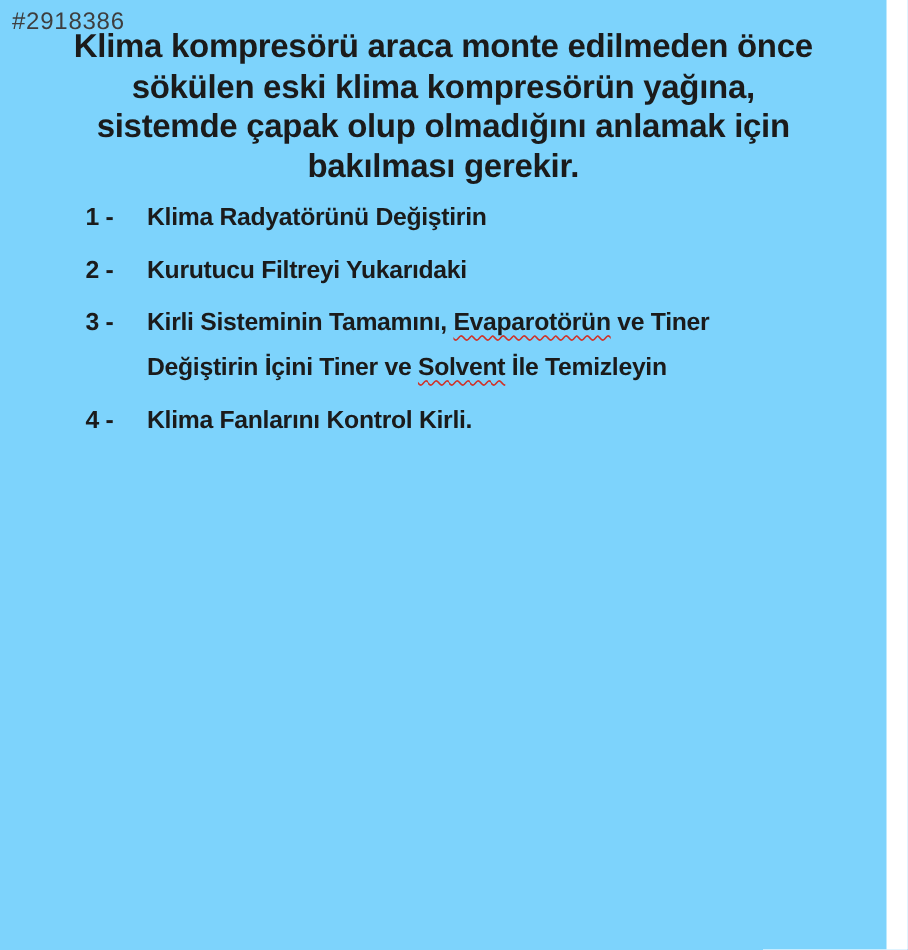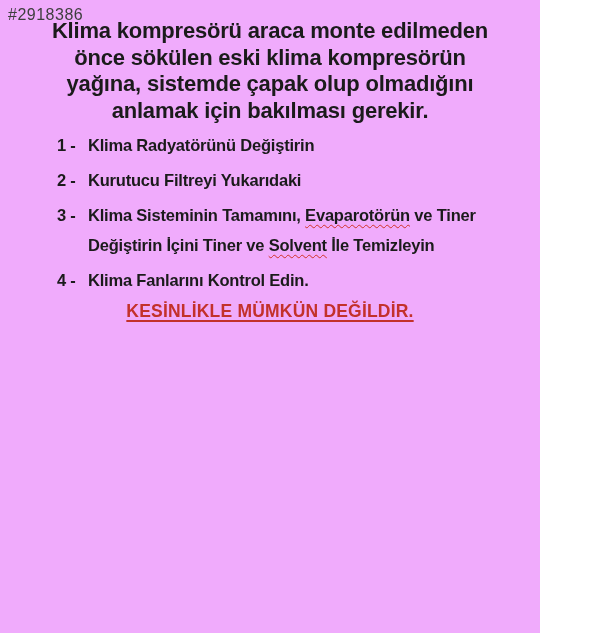--- a/index.html
+++ b/index.html
@@ -1,20 +1,20 @@
 <!DOCTYPE html>
 <html><head>
 <meta charset="utf-8">
 <style>
   html, body { margin: 0; padding: 0; background: #ffffff; }
   .page {
     position: relative;
-    width: 540px;
+    width: 591px;
     height: 633px;
-    background: #f0abfc;
+    background: #7dd3fc;
     overflow: hidden;
     font-family: "Liberation Sans", "DejaVu Sans", sans-serif;
     font-weight: bold;
     color: #1b1b1b;
   }
   .watermark {
     position: absolute;
     top: 6px;
     left: 8px;
     font-weight: normal;
@@ -46,21 +46,21 @@
     margin: 6px 40px 0 57px;
     font-size: 16.5px;
     letter-spacing: -0.2px;
   }
   .li {
     display: flex;
     line-height: 30px;
     margin-bottom: 5px;
   }
   .num { width: 31px; flex: 0 0 31px; }
-  .txt { flex: 1; }
+  .txt { flex: 1; margin-left: 10px; }
   .misspell {
     text-decoration: underline;
     text-decoration-style: wavy;
     text-decoration-color: #d03227;
     text-decoration-thickness: 1px;
     text-underline-offset: 3px;
   }
   .footer-warning {
     margin: 0 28px;
     text-align: center;
@@ -99,26 +99,25 @@
       <span class="txt">Klima Radyatörünü Değiştirin</span>
     </div>
 
     <div class="li">
       <span class="num">2 -</span>
       <span class="txt">Kurutucu Filtreyi Yukarıdaki</span>
     </div>
 
     <div class="li">
       <span class="num">3 -</span>
-      <span class="txt"><span>Klima Sisteminin Tamamını, </span><span class="misspell">Evaparotörün</span><span> ve Tiner</span><br><span>Değiştirin İçini Tiner ve </span><span class="misspell">Solvent</span><span> İle Temizleyin</span></span>
+      <span class="txt"><span>Kirli Sisteminin Tamamını, </span><span class="misspell">Evaparotörün</span><span> ve Tiner</span><br><span>Değiştirin İçini Tiner ve </span><span class="misspell">Solvent</span><span> İle Temizleyin</span></span>
     </div>
 
     <div class="li">
       <span class="num">4 -</span>
-      <span class="txt">Klima Fanlarını Kontrol Edin.</span>
+      <span class="txt">Klima Fanlarını Kontrol Kirli.</span>
     </div>
 
   </div>
 
 
-  <p class="footer-final">KESİNLİKLE MÜMKÜN DEĞİLDİR.</p>
 
 </div>
 
 </body></html>

